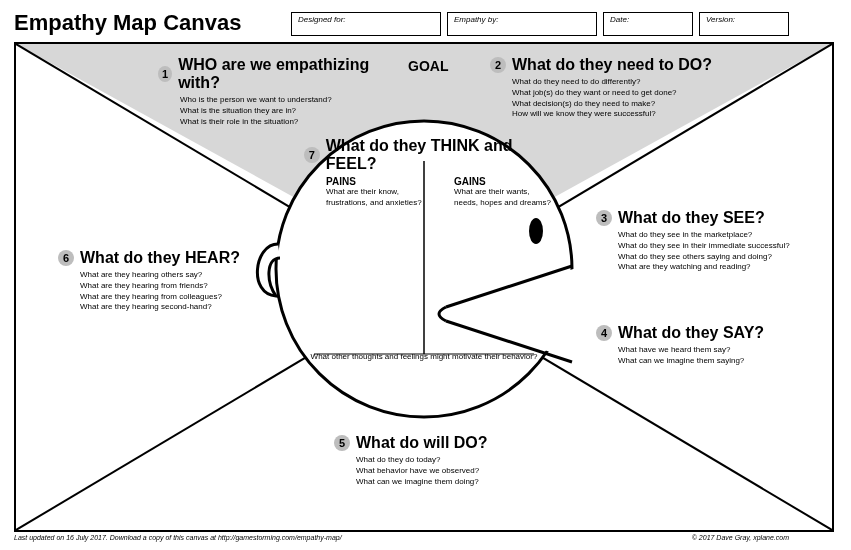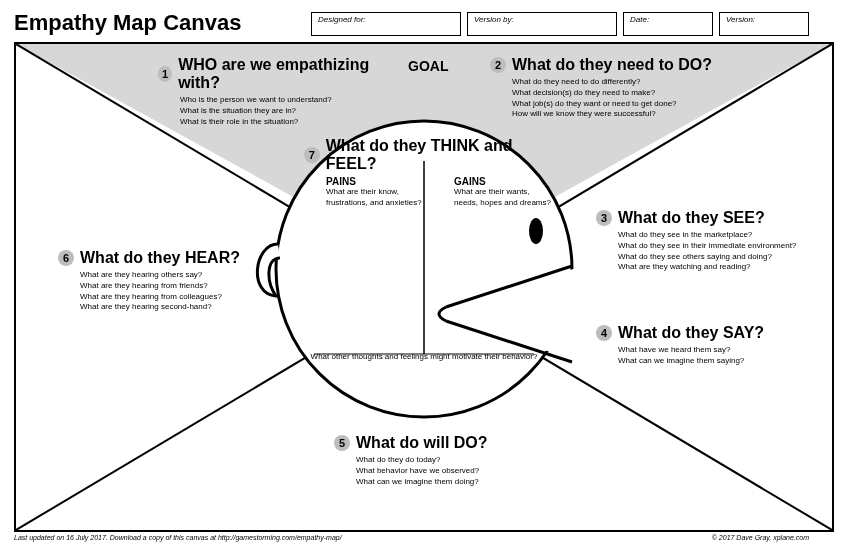--- a/index.html
+++ b/index.html
@@ -1,16 +1,16 @@
 <!DOCTYPE html>
 <html><head>
 <meta charset="utf-8">
 <style>
   html,body{margin:0;padding:0;font-family:Helvetica,Arial,sans-serif;background:#fff;color:#000;}
-  .page{position:relative;width:803px;height:550px;padding-left:20px;}
+  .page{position:relative;width:803px;height:550px;}
   .header{position:absolute;left:14px;top:6px;right:14px;height:30px;display:flex;align-items:flex-end;}
   .title{font-size:22px;font-weight:800;margin-right:auto;}
   .meta{display:flex;gap:6px;margin-left:10px;}
   .meta-box{border:1px solid #000;height:24px;padding:2px 6px;box-sizing:border-box;}
   .meta-box.df{width:150px;}
   .meta-box.db{width:150px;}
   .meta-box.dt{width:90px;}
   .meta-box.vr{width:90px;}
   .meta-label{font-size:8px;font-style:italic;color:#000;}
   .canvas{position:absolute;left:14px;top:42px;width:820px;height:490px;border:2px solid #000;box-sizing:border-box;overflow:hidden;}
@@ -32,21 +32,21 @@
 
 <div class="page">
 
   <div class="header">
     <div class="title">Empathy Map Canvas</div>
     <div class="meta">
       <div class="meta-box df">
           <div class="meta-label">Designed for:</div>
         </div>
       <div class="meta-box db">
-          <div class="meta-label">Version by:</div>
+          <div class="meta-label">Empathy by:</div>
         </div>
       <div class="meta-box dt">
           <div class="meta-label">Date:</div>
         </div>
       <div class="meta-box vr">
           <div class="meta-label">Version:</div>
         </div>
     </div>
   </div>
 
@@ -106,34 +106,34 @@
       </div>
     </div>
 
     <div class="sec" style="left:474px;top:12px;width:260px;">
       <div class="h-row">
           <div class="num">2</div>
           <div class="h-text">What do they need to DO?</div>
         </div>
       <div class="lines">
         <div>What do they need to do differently?</div>
+        <div>What job(s) do they want or need to get done?</div>
         <div>What decision(s) do they need to make?</div>
-        <div>What job(s) do they want or need to get done?</div>
         <div>How will we know they were successful?</div>
       </div>
     </div>
 
     <div class="sec" style="left:580px;top:165px;width:230px;">
       <div class="h-row">
           <div class="num">3</div>
           <div class="h-text">What do they SEE?</div>
         </div>
       <div class="lines">
         <div>What do they see in the marketplace?</div>
-        <div>What do they see in their immediate environment?</div>
+        <div>What do they see in their immediate successful?</div>
         <div>What do they see others saying and doing?</div>
         <div>What are they watching and reading?</div>
       </div>
     </div>
 
     <div class="sec" style="left:580px;top:280px;width:230px;">
       <div class="h-row">
           <div class="num">4</div>
           <div class="h-text">What do they SAY?</div>
         </div>

